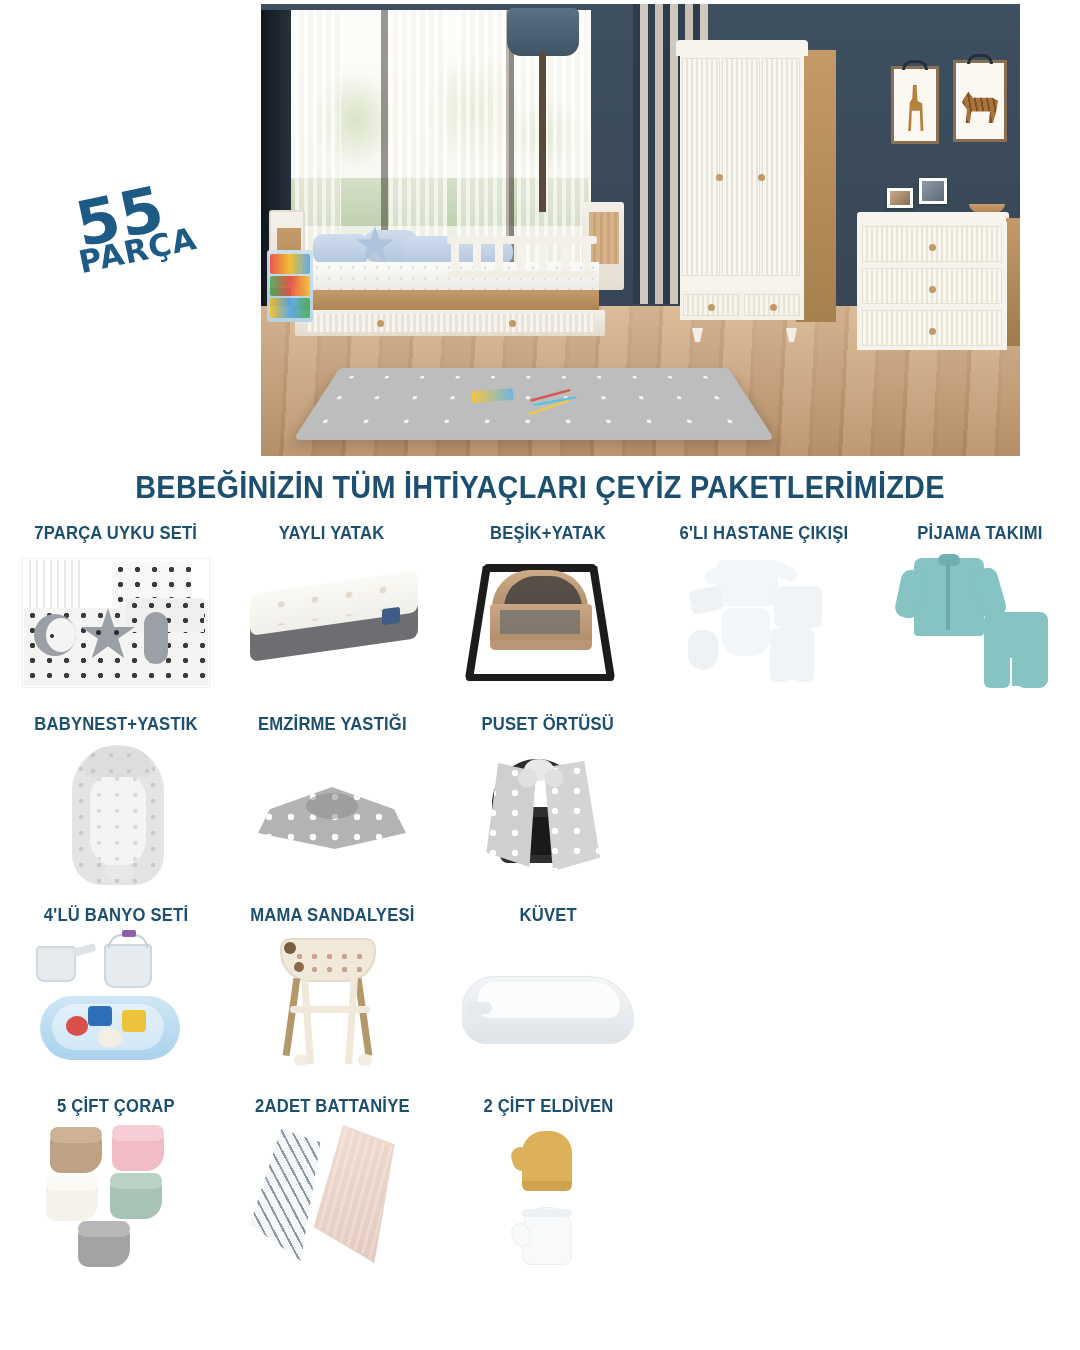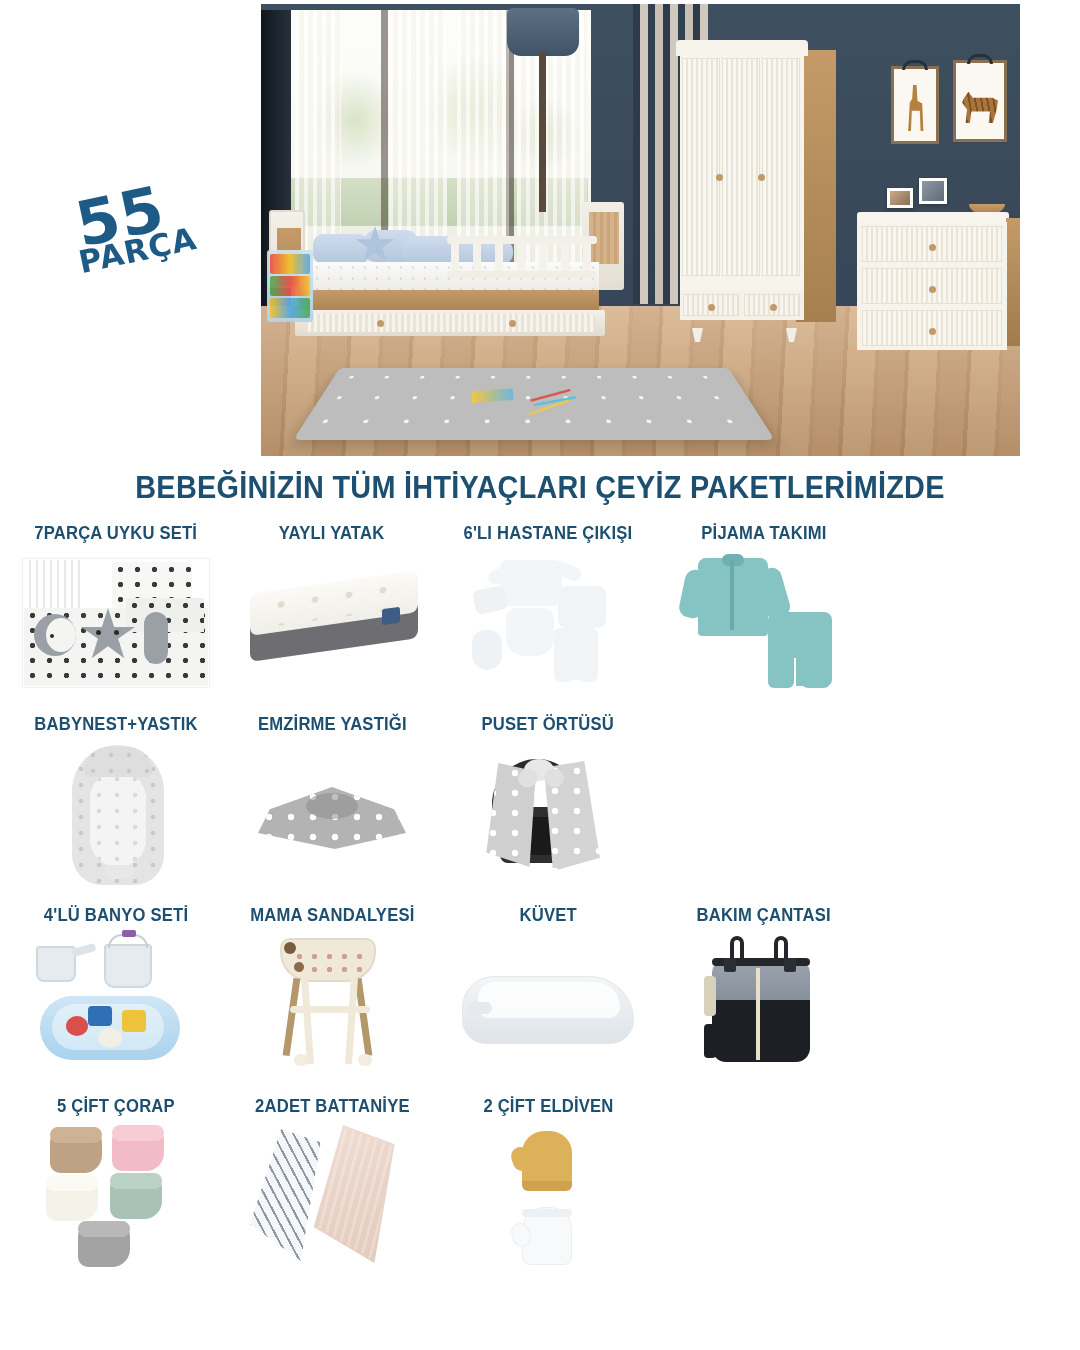--- a/index.html
+++ b/index.html
@@ -308,20 +308,34 @@
       <div class="cell-label">YAYLI YATAK</div>
       <div class="cell-img">
         <div class="p" style="left:18px;top:52px;width:168px;height:52px;background:#6d6d72;border-radius:8px;transform:skewY(-8deg);"></div>
         <div class="p" style="left:18px;top:36px;width:168px;height:42px;background:linear-gradient(180deg,#fbfaf6,#efeee8);border-radius:8px;transform:skewY(-8deg);"></div>
         <div class="p" style="left:32px;top:40px;width:140px;height:32px;transform:skewY(-8deg);opacity:.45;
              background-image:radial-gradient(circle,#cbb9a0 3px,transparent 3.6px);background-size:34px 22px;"></div>
         <div class="p" style="left:150px;top:62px;width:18px;height:16px;background:#3f5c86;border-radius:3px;transform:skewY(-8deg);"></div>
       </div>
     </div>
 
+    <div class="cell">
+      <div class="cell-label">BEŞİK+YATAK</div>
+      <div class="cell-img">
+        <div class="p" style="left:26px;top:20px;width:8px;height:112px;background:#1c1c1c;transform:rotate(9deg);"></div>
+        <div class="p" style="left:150px;top:20px;width:8px;height:112px;background:#1c1c1c;transform:rotate(-9deg);"></div>
+        <div class="p" style="left:18px;top:128px;width:148px;height:7px;background:#1c1c1c;border-radius:3px;"></div>
+        <div class="p" style="left:36px;top:18px;width:112px;height:8px;background:#1c1c1c;border-radius:4px;"></div>
+        <div class="p" style="left:44px;top:24px;width:96px;height:38px;background:linear-gradient(180deg,#cdab88,#b4906c);border-radius:48px 48px 0 0;"></div>
+        <div class="p" style="left:56px;top:30px;width:78px;height:32px;background:#3b3b3b;border-radius:40px 40px 0 0;opacity:.8;"></div>
+        <div class="p" style="left:42px;top:58px;width:102px;height:40px;background:linear-gradient(180deg,#c9a785,#b08c68);border-radius:4px;"></div>
+        <div class="p" style="left:52px;top:64px;width:80px;height:24px;background:#6e6e6e;opacity:.75;"></div>
+        <div class="p" style="left:42px;top:94px;width:102px;height:10px;background:#bb9673;border-radius:0 0 5px 5px;"></div>
+      </div>
+    </div>
 
     <div class="cell">
       <div class="cell-label">6'LI HASTANE ÇIKIŞI</div>
       <div class="cell-img">
         <div class="p" style="left:52px;top:14px;width:62px;height:46px;background:#f3f6f8;border-radius:8px;"></div>
         <div class="p" style="left:40px;top:22px;width:26px;height:14px;background:#f3f6f8;border-radius:7px;transform:rotate(-24deg);"></div>
         <div class="p" style="left:104px;top:18px;width:30px;height:14px;background:#f3f6f8;border-radius:7px;transform:rotate(24deg);"></div>
         <div class="p" style="left:26px;top:42px;width:32px;height:24px;background:#eef2f5;border-radius:6px;transform:rotate(-12deg);"></div>
         <div class="p" style="left:110px;top:40px;width:48px;height:42px;background:#f1f4f7;border-radius:8px;"></div>
         <div class="p" style="left:58px;top:62px;width:48px;height:48px;background:#f3f6f8;border-radius:10px 10px 18px 18px;"></div>
@@ -426,35 +440,20 @@
 
     <div class="cell">
       <div class="cell-label">KÜVET</div>
       <div class="cell-img">
         <div class="p" style="left:14px;top:48px;width:172px;height:68px;background:linear-gradient(180deg,#f3f5f7,#dfe4e9);border-radius:40px 56px 30px 30px;border:1px solid #e3e7ea;"></div>
         <div class="p" style="left:30px;top:54px;width:142px;height:36px;background:rgba(255,255,255,.8);border-radius:30px 46px 20px 20px;"></div>
         <div class="p" style="left:20px;top:74px;width:24px;height:12px;background:#e6eaee;border-radius:8px;"></div>
       </div>
     </div>
 
-    <div class="cell">
-      <div class="cell-label">BAKIM ÇANTASI</div>
-      <div class="cell-img">
-        <div class="p" style="left:66px;top:8px;width:14px;height:34px;border:4px solid #23262b;border-radius:8px 8px 0 0;border-bottom:none;"></div>
-        <div class="p" style="left:110px;top:8px;width:14px;height:34px;border:4px solid #23262b;border-radius:8px 8px 0 0;border-bottom:none;"></div>
-        <div class="p" style="left:48px;top:34px;width:98px;height:46px;background:linear-gradient(180deg,#9aa3ad,#828c98);border-radius:10px 10px 0 0;"></div>
-        <div class="p" style="left:48px;top:72px;width:98px;height:62px;background:#1c1f24;border-radius:0 0 14px 14px;"></div>
-        <div class="p" style="left:48px;top:30px;width:98px;height:8px;background:#23262b;border-radius:6px;"></div>
-        <div class="p" style="left:60px;top:30px;width:12px;height:14px;background:#2b2f35;border-radius:2px;"></div>
-        <div class="p" style="left:120px;top:30px;width:12px;height:14px;background:#2b2f35;border-radius:2px;"></div>
-        <div class="p" style="left:92px;top:40px;width:4px;height:92px;background:#e8e0c8;"></div>
-        <div class="p" style="left:40px;top:48px;width:12px;height:40px;background:#d8d2bc;border-radius:4px;"></div>
-        <div class="p" style="left:40px;top:96px;width:12px;height:34px;background:#1c1f24;border-radius:4px;"></div>
-      </div>
-    </div>
 
   </div>
 
   <div class="row">
 
     <div class="cell">
       <div class="cell-label">5 ÇİFT ÇORAP</div>
       <div class="cell-img">
         <div class="p" style="left:34px;top:10px;width:52px;height:44px;background:#bfa184;border-radius:14px 14px 18px 10px;"></div>
         <div class="p" style="left:34px;top:8px;width:52px;height:16px;background:#cdb296;border-radius:10px;"></div>

